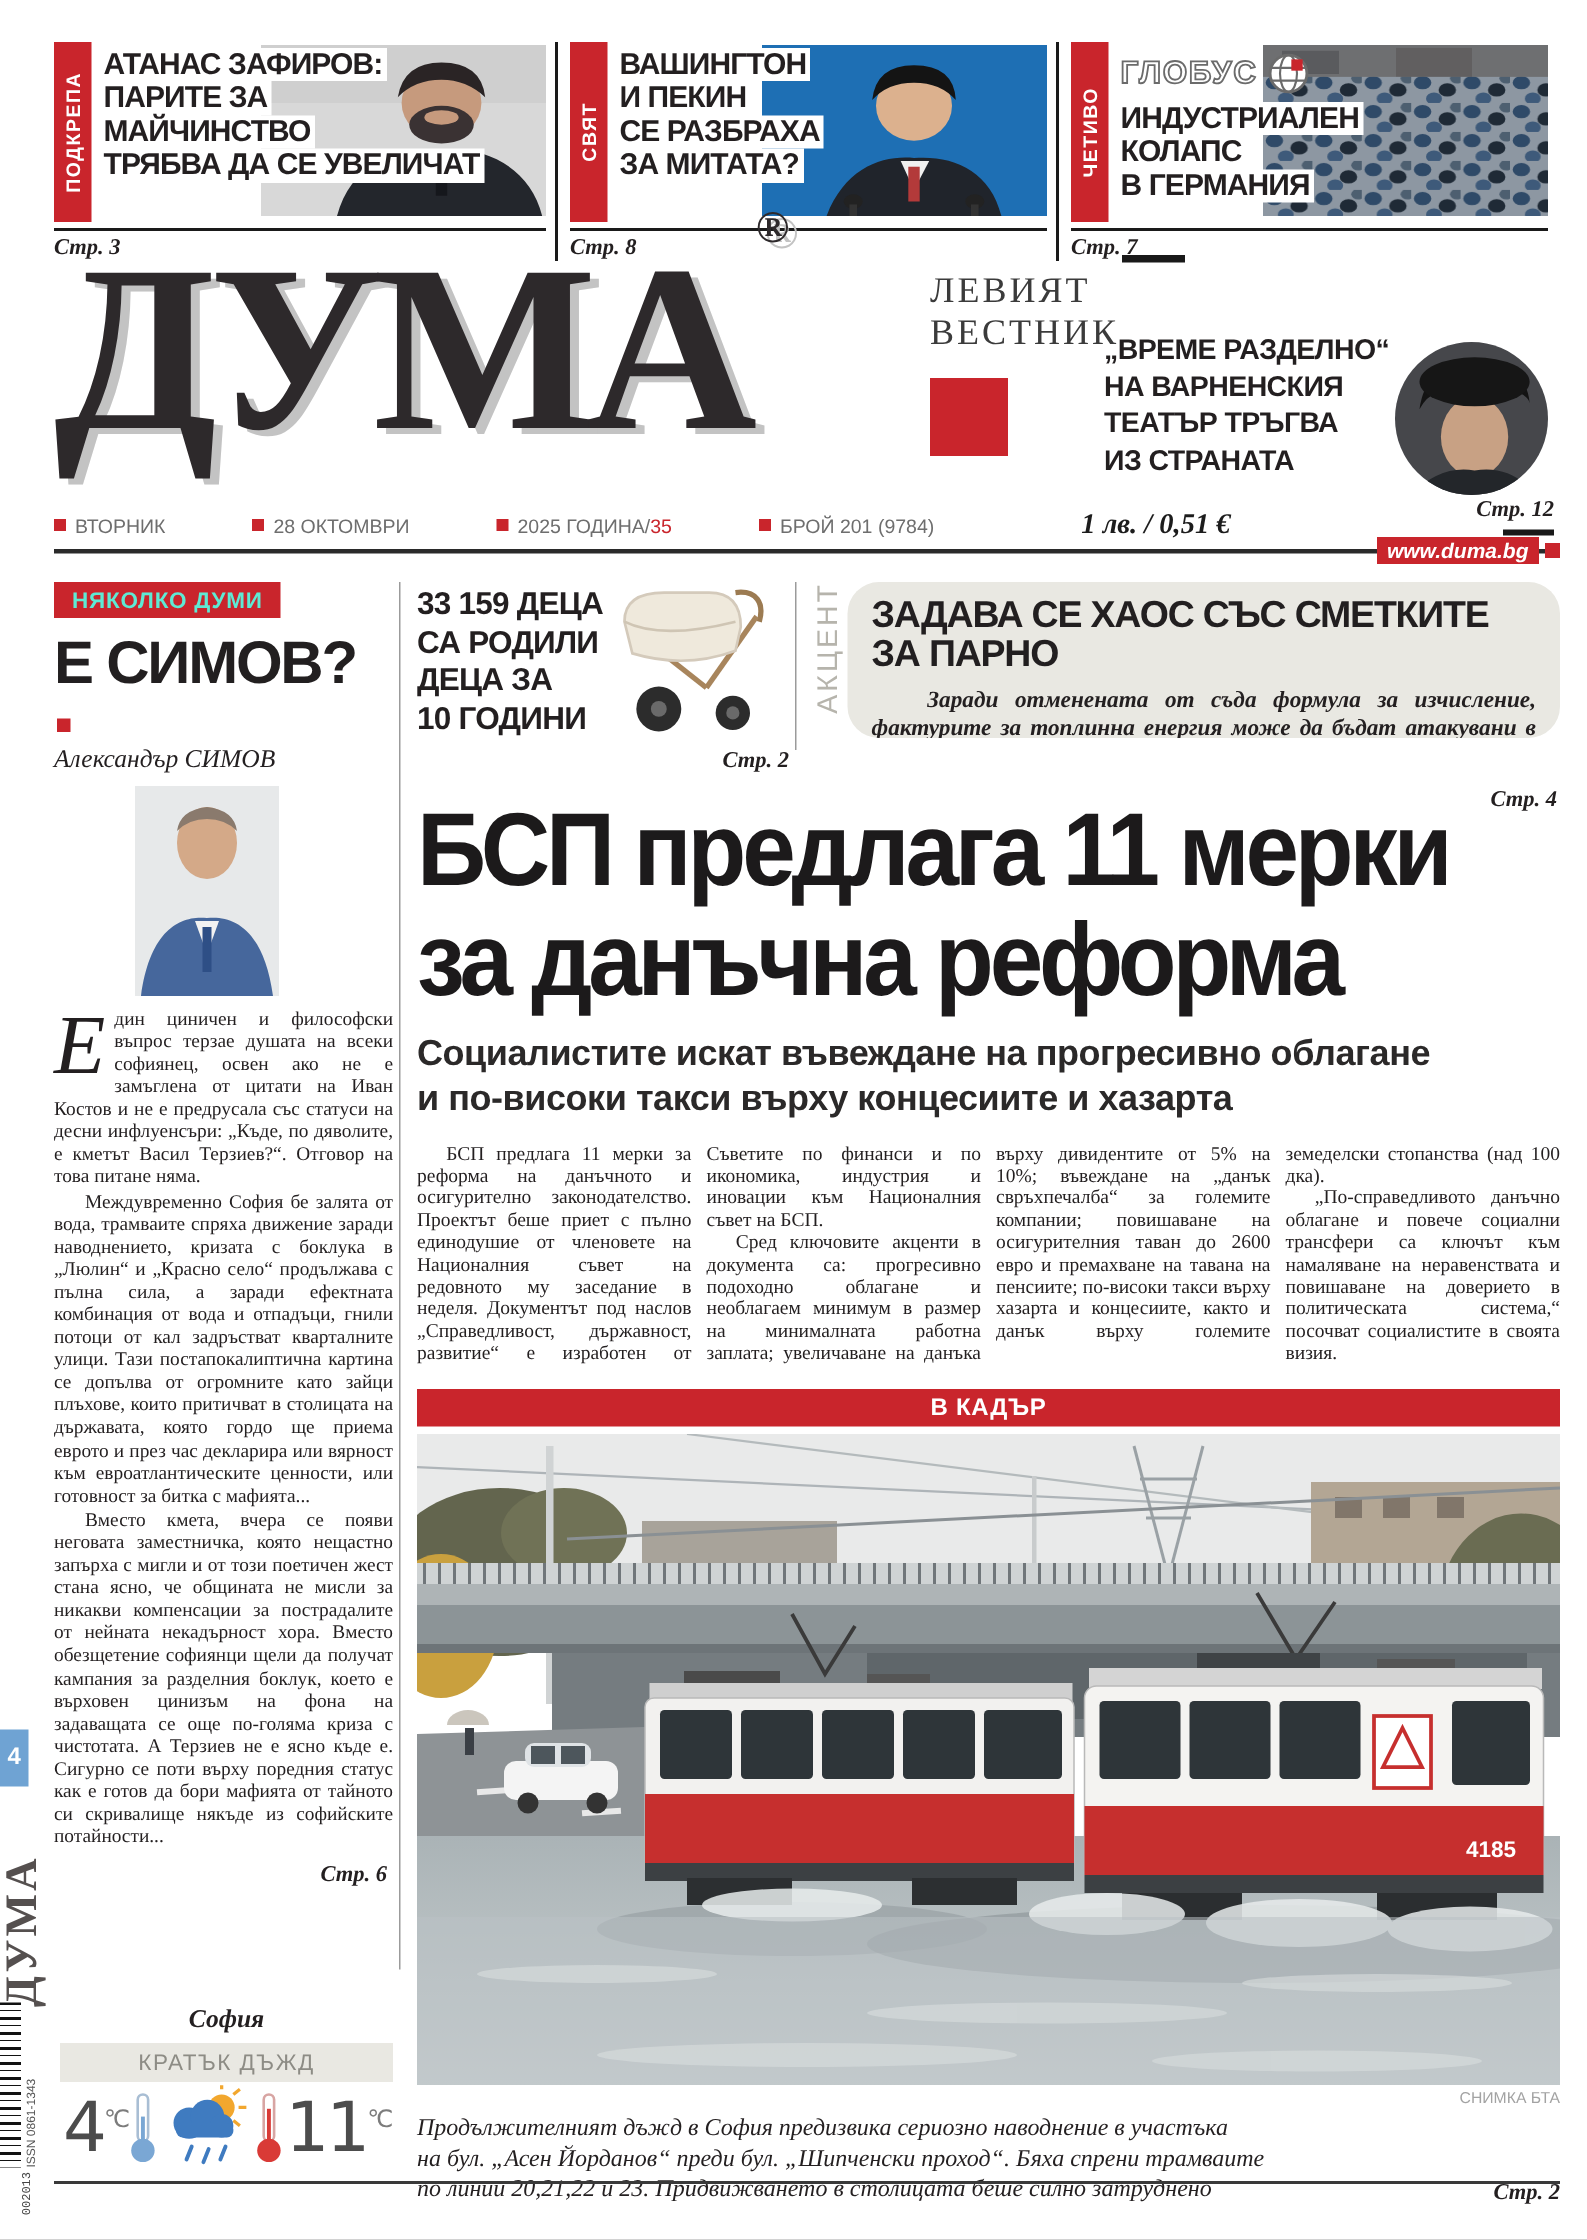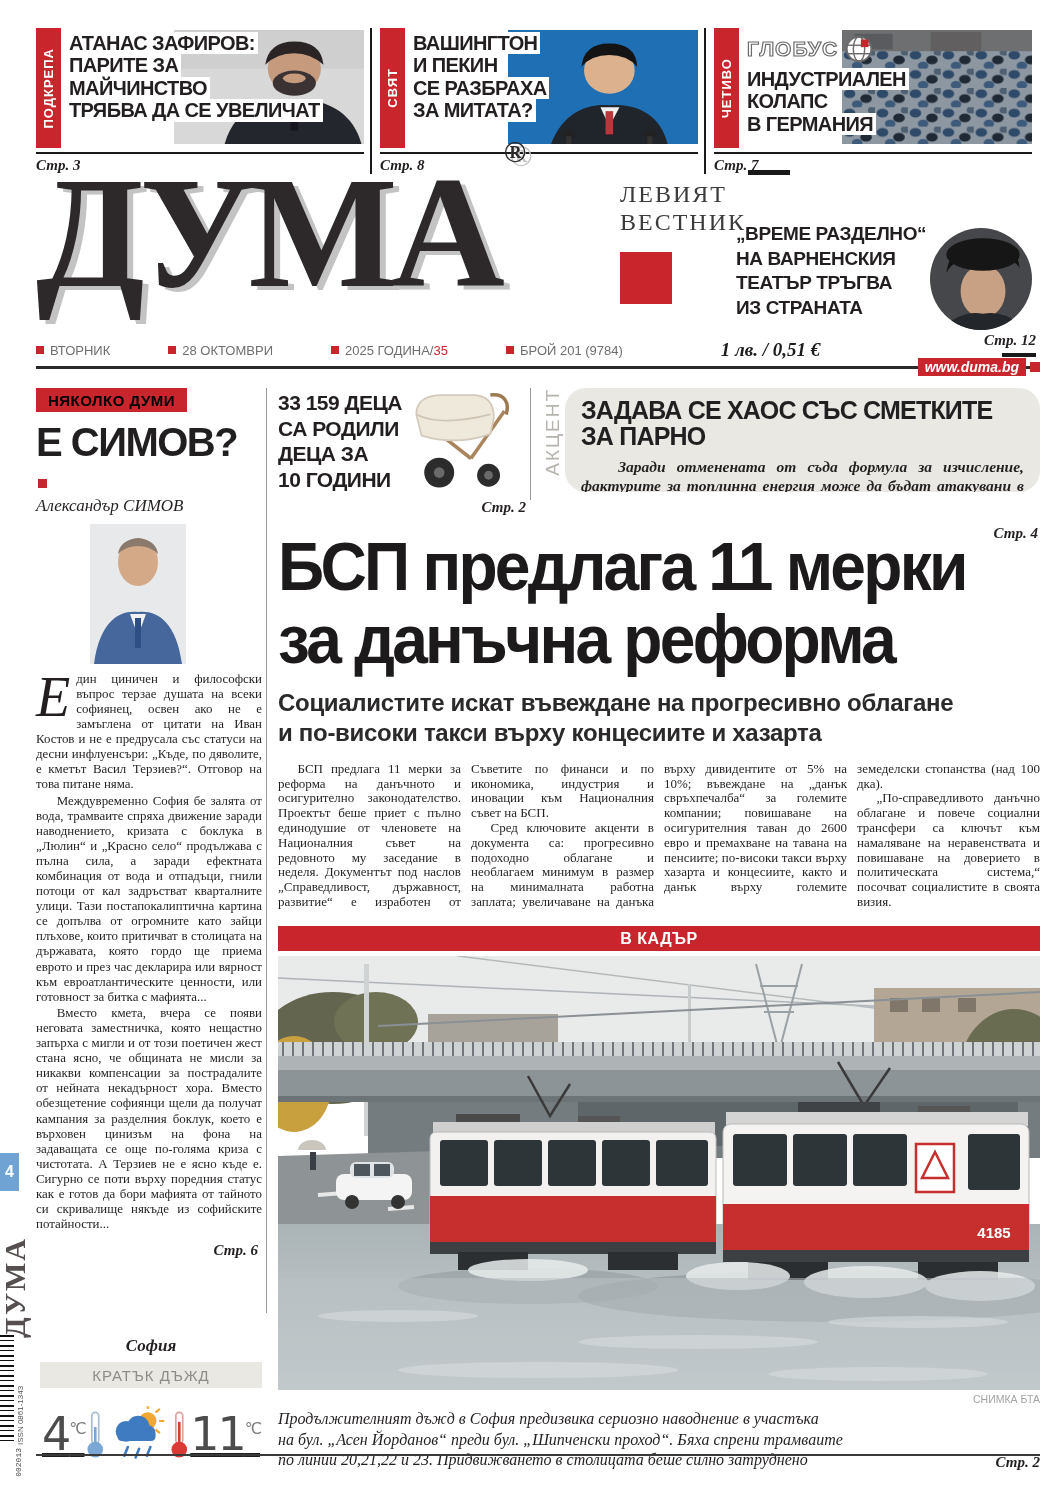--- a/index.html
+++ b/index.html
@@ -66,38 +66,38 @@
           transform:rotate(180deg); font:bold 30px "Liberation Serif", serif; color:#55504f; letter-spacing:2px; }
   .rail-issn { position:absolute; left:16px; top:1335px; writing-mode:vertical-rl; transform:rotate(180deg);
           font:8px "Liberation Sans", sans-serif; color:#555; height:110px; }
   .rail-barcode { position:absolute; left:0; top:1335px; width:14px; height:110px;
           background:repeating-linear-gradient(180deg,#111 0 2px,#fff 2px 5px,#111 5px 6px,#fff 6px 10px); }
   .rail-num { position:absolute; left:14px; top:1448px; writing-mode:vertical-rl; transform:rotate(180deg);
           font:8px "Liberation Mono", monospace; color:#444; }
 
   
   .col-left { position:absolute; left:36px; top:388px; width:226px; }
-  .op-badge { display:inline-block; background:#c9252c; color:#000000;
+  .op-badge { display:inline-block; background:#c9252c; color:#5eead4;
           font:bold 15px "Liberation Sans", sans-serif; letter-spacing:0.5px; padding:4px 12px 3px; }
   .op-title { margin-top:10px; font:800 40px/1.02 "Liberation Sans", sans-serif; letter-spacing:-1.5px; color:#221f20; }
   .op-dot { width:9px; height:9px; background:#c9252c; margin:16px 0 8px 2px; }
   .op-byline { font:italic 17px "Liberation Serif", serif; }
   .op-portrait { width:96px; height:140px; margin:8px 0 8px 54px; }
   .op-portrait svg { width:100%; height:100%; display:block; }
   .op-text { font:12.9px/1.17 "Liberation Serif", serif; text-align:justify; }
   .op-text p + p { text-indent:1.6em; margin-top:1px; }
   .dropcap { float:left; font:italic 56px/0.78 "Liberation Serif", serif; padding:4px 6px 0 0; }
   .op-page { text-align:right; font:italic bold 15px "Liberation Serif", serif; margin-top:10px; padding-right:4px; }
 
   
   .weather { position:absolute; left:40px; top:1336px; width:222px; text-align:center; }
   .w-city { font:italic bold 17px "Liberation Serif", serif; }
   .w-cond { margin-top:6px; background:#e9e8e2; color:#8d8c85; font:15px "Liberation Sans", sans-serif;
             letter-spacing:1px; padding:5px 0 4px; }
-  .w-row { display:flex; align-items:center; justify-content:space-between; margin-top:16px; padding:0 2px;text-decoration:underline; }
+  .w-row { display:flex; align-items:center; justify-content:space-between; margin-top:0; padding:0 2px; }
   .w-temp { font:400 46px/1 "DejaVu Sans", sans-serif; color:#4c4c4c; letter-spacing:-2px; }
   .w-temp sup { font-size:16px; color:#7c7c7c; }
 
   
   .vdiv-main { position:absolute; left:266px; top:388px; height:925px; border-left:1px solid #9b9b9b; }
 
   
   .col-right { position:absolute; left:278px; top:388px; width:762px; }
   .top-row { position:relative; display:flex; height:130px; }
   .babies { position:relative; width:252px; flex:none; }

